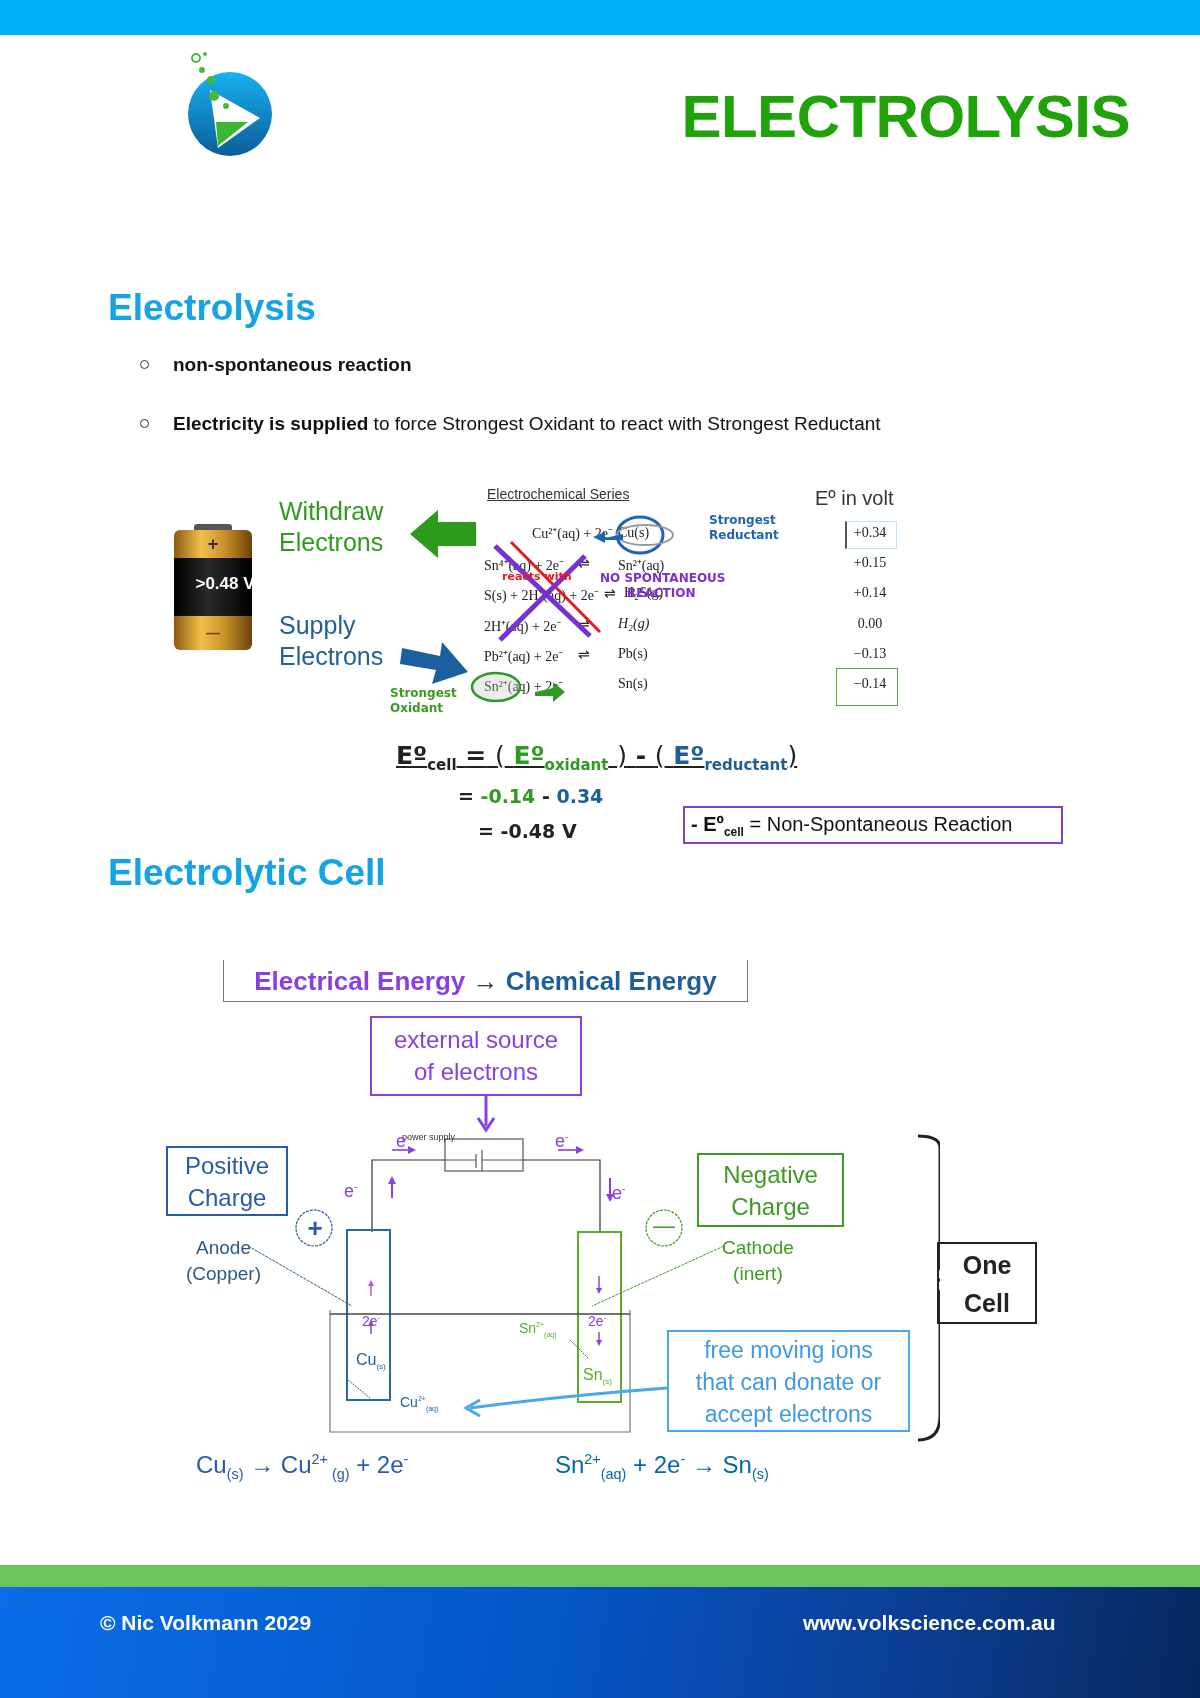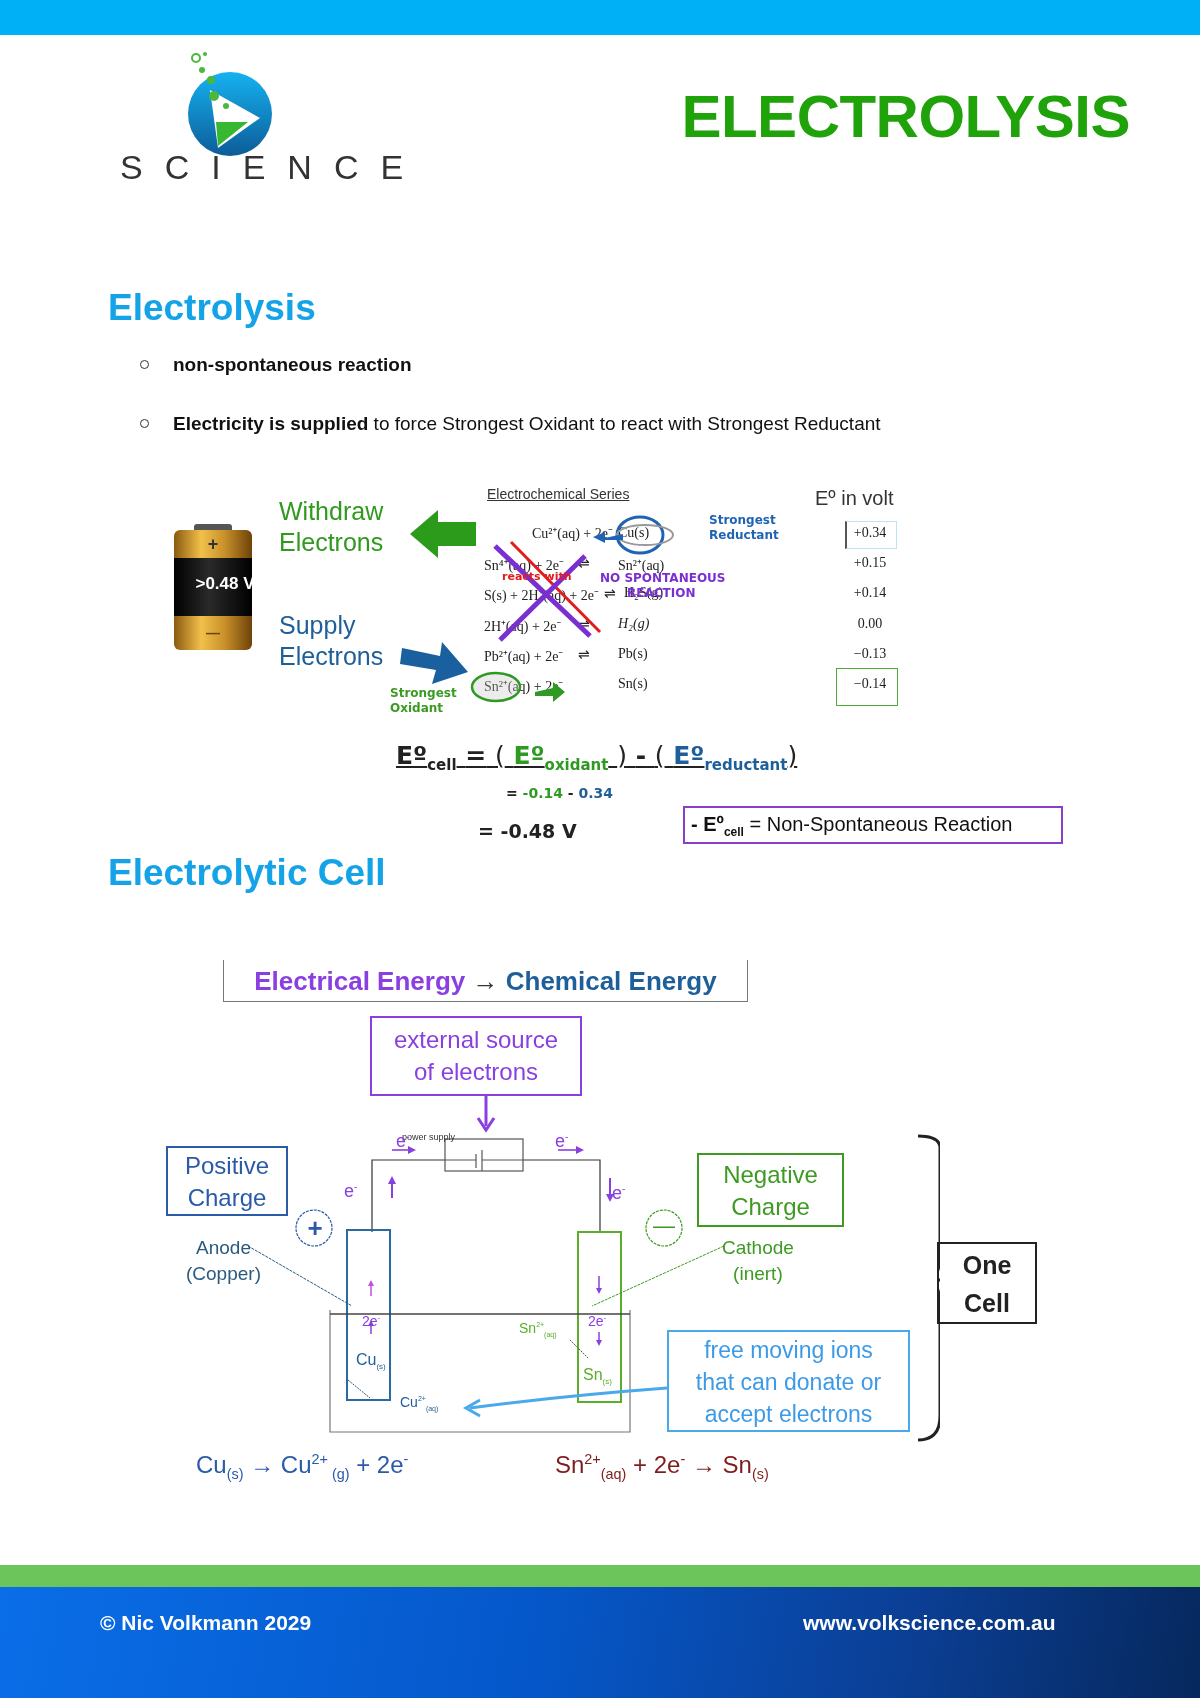--- a/index.html
+++ b/index.html
@@ -79,21 +79,20 @@
     <circle cx="52" cy="66" r="42" fill="url(#lg1)"></circle>
     <path d="M32 42 L82 70 L40 100 Z" fill="#fff"></path>
     <path d="M38 74 L70 74 L40 98 Z" fill="#38b832"></path>
     <circle cx="18" cy="10" r="4" fill="none" stroke="#4ab83a" stroke-width="2"></circle>
     <circle cx="27" cy="6" r="2" fill="#4ab83a"></circle>
     <circle cx="24" cy="22" r="3" fill="#4ab83a"></circle>
     <circle cx="33" cy="32" r="4" fill="#4ab83a"></circle>
     <circle cx="36" cy="48" r="5" fill="#4ab83a"></circle>
     <circle cx="48" cy="58" r="3" fill="#4ab83a"></circle>
   </svg>
-  <div class="logo-sub">SCIENCE</div>
 </div>
 
 <div class="abs doc-title">ELECTROLYSIS</div>
 
 <div class="abs section-title" style="left:108px;top:287px;">Electrolysis</div>
 
 <div class="abs bullet" style="top:354px;">
   <span class="dot"></span><b>non-spontaneous reaction</b><span></span>
 </div>
 <div class="abs bullet" style="top:413px;">
@@ -183,21 +182,21 @@
 <div class="abs formula" style="left:396px;top:741px;font-size:25px;color:#222;white-space:nowrap;text-decoration:underline;">
   <span>Eº</span><sub>cell</sub>
   <span>=</span>
   <span style="font-weight:normal;">(</span>
   <span style="color:#2f9a22;"><span>Eº</span><sub>oxidant</sub></span>
   <span style="font-weight:normal;">)</span>
   <span>-</span>
   <span style="font-weight:normal;">(</span>
   <span style="color:#1f5f99;"><span>Eº</span><sub>reductant</sub></span><span style="font-weight:normal;">)</span>
 </div>
-<div class="abs formula" style="left:506px;top:785px;font-size:14px;color:#222;white-space:nowrap;">
+<div class="abs formula" style="left:458px;top:785px;font-size:19px;color:#222;white-space:nowrap;">
   <span>=</span>
   <span style="color:#2f9a22;">-0.14</span>
   <span>-</span>
   <span style="color:#1f5f99;">0.34</span>
 </div>
 <div class="abs formula" style="left:478px;top:820px;font-size:19px;color:#222;">= -0.48 V</div>
 
 <div class="abs nonspont-box">
   <b><span>- Eº</span><sub style="font-size:60%;">cell</sub></b><span> = Non-Spontaneous Reaction</span>
 </div>
@@ -307,20 +306,20 @@
 
 <div class="abs ions-box">
   <div>free moving ions</div>
     <div>that can donate or</div>
     <div>accept electrons</div>
 </div>
 
 <div class="abs half-eq" style="left:196px;top:1451px;color:#2a5aa8;">
   <span>Cu</span><sub>(s)</sub><span> → </span><span>Cu</span><sup>2+</sup><sub> (g)</sub><span> + 2e</span><sup>-</sup>
 </div>
-<div class="abs half-eq" style="left:555px;top:1451px;color:#7f1d1d;">
+<div class="abs half-eq" style="left:555px;top:1451px;color:#0369a1;">
   <span>Sn</span><sup>2+</sup><sub>(aq)</sub><span> + 2e</span><sup>-</sup><span> → </span><span>Sn</span><sub>(s)</sub>
 </div>
 
 <div class="abs footer-green"></div>
 <div class="abs footer-blue"></div>
 <div class="abs footer-text" style="left:100px;">© Nic Volkmann 2029</div>
 <div class="abs footer-text" style="left:803px;">www.volkscience.com.au</div>
 
 </body></html>

